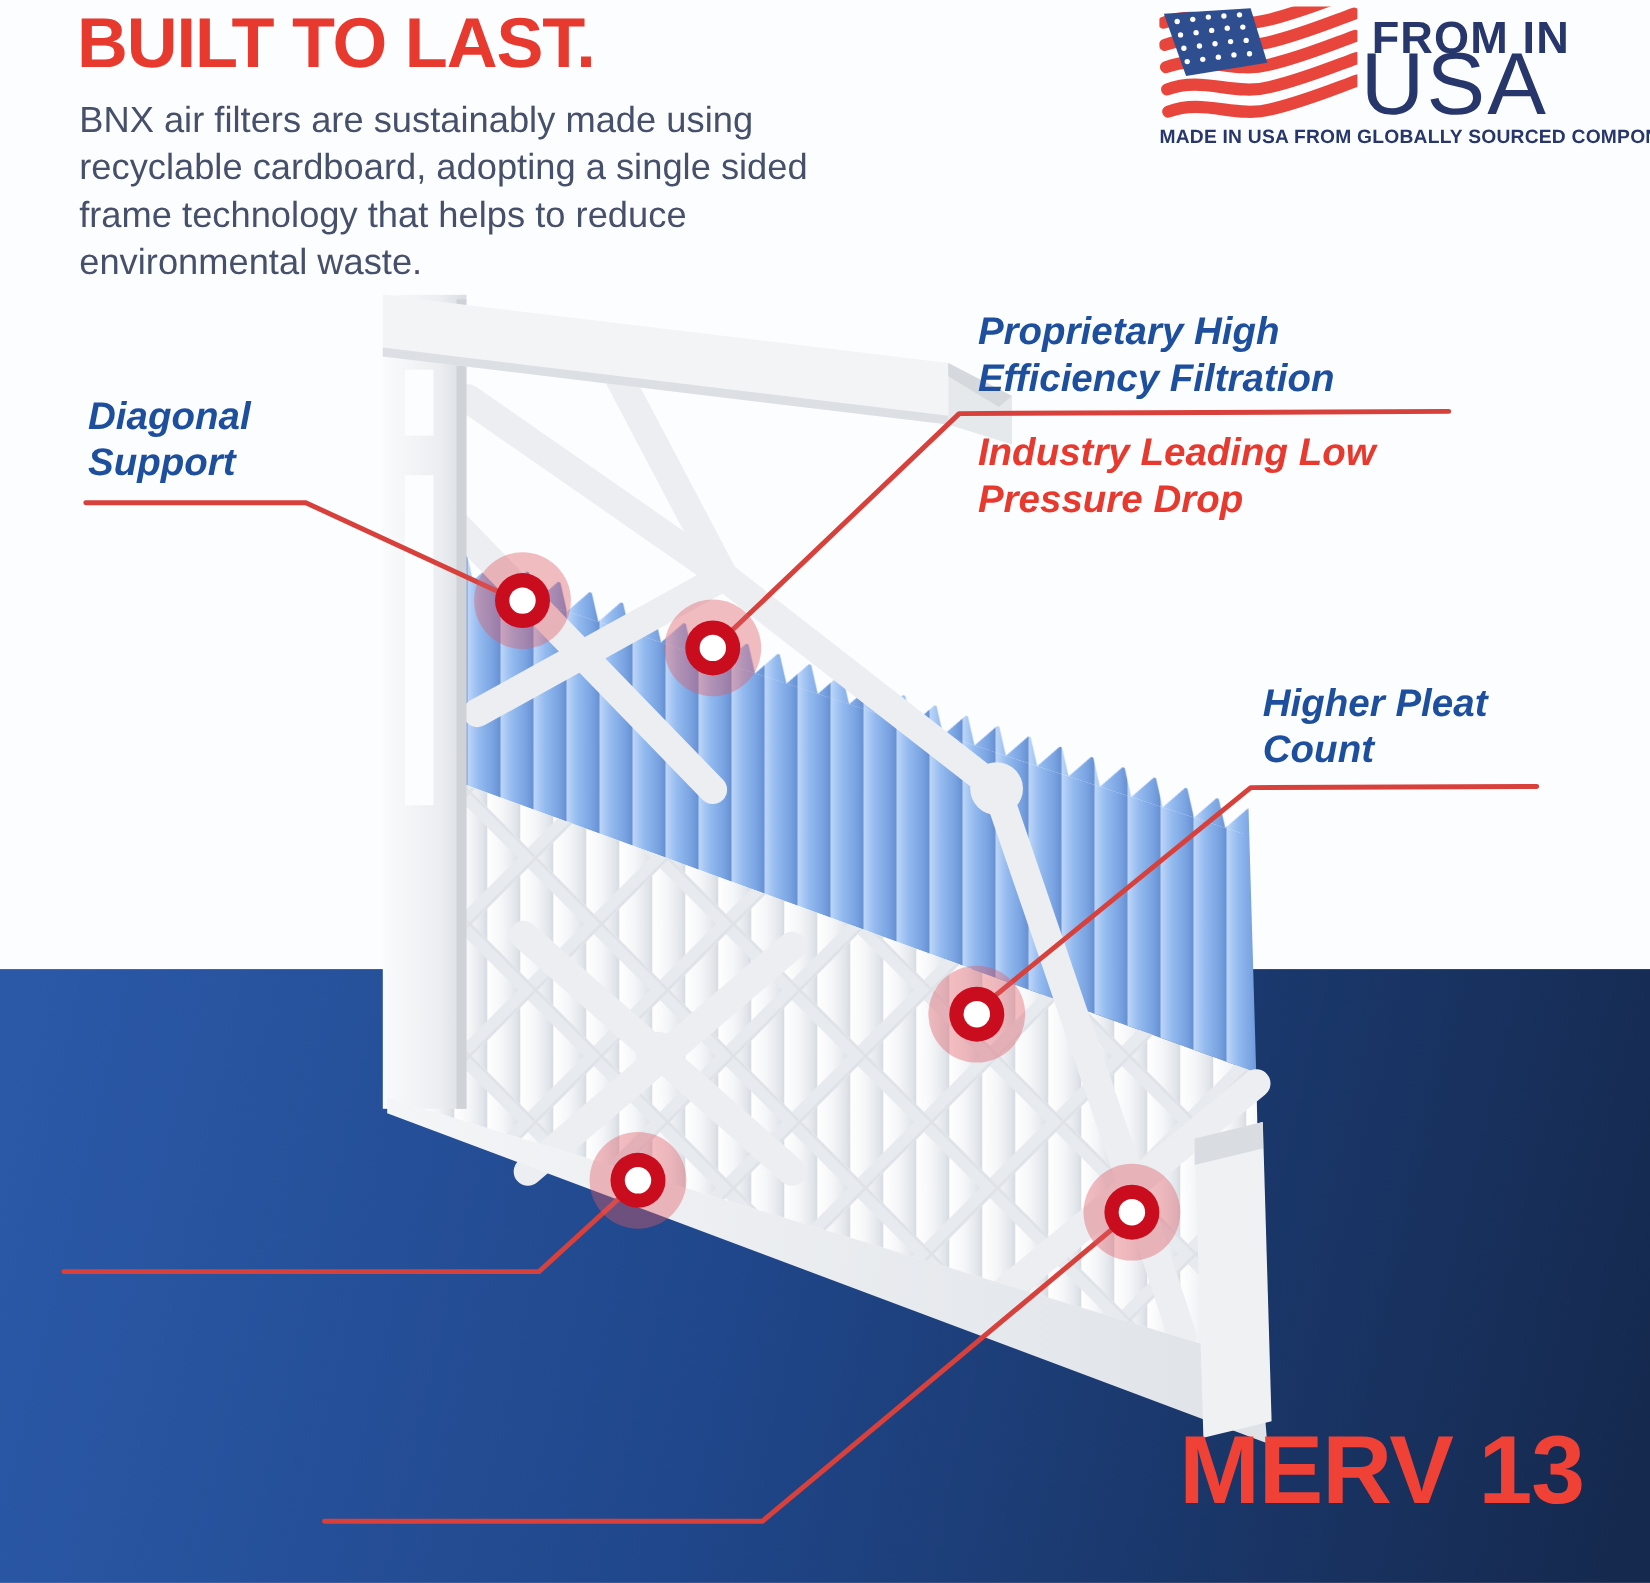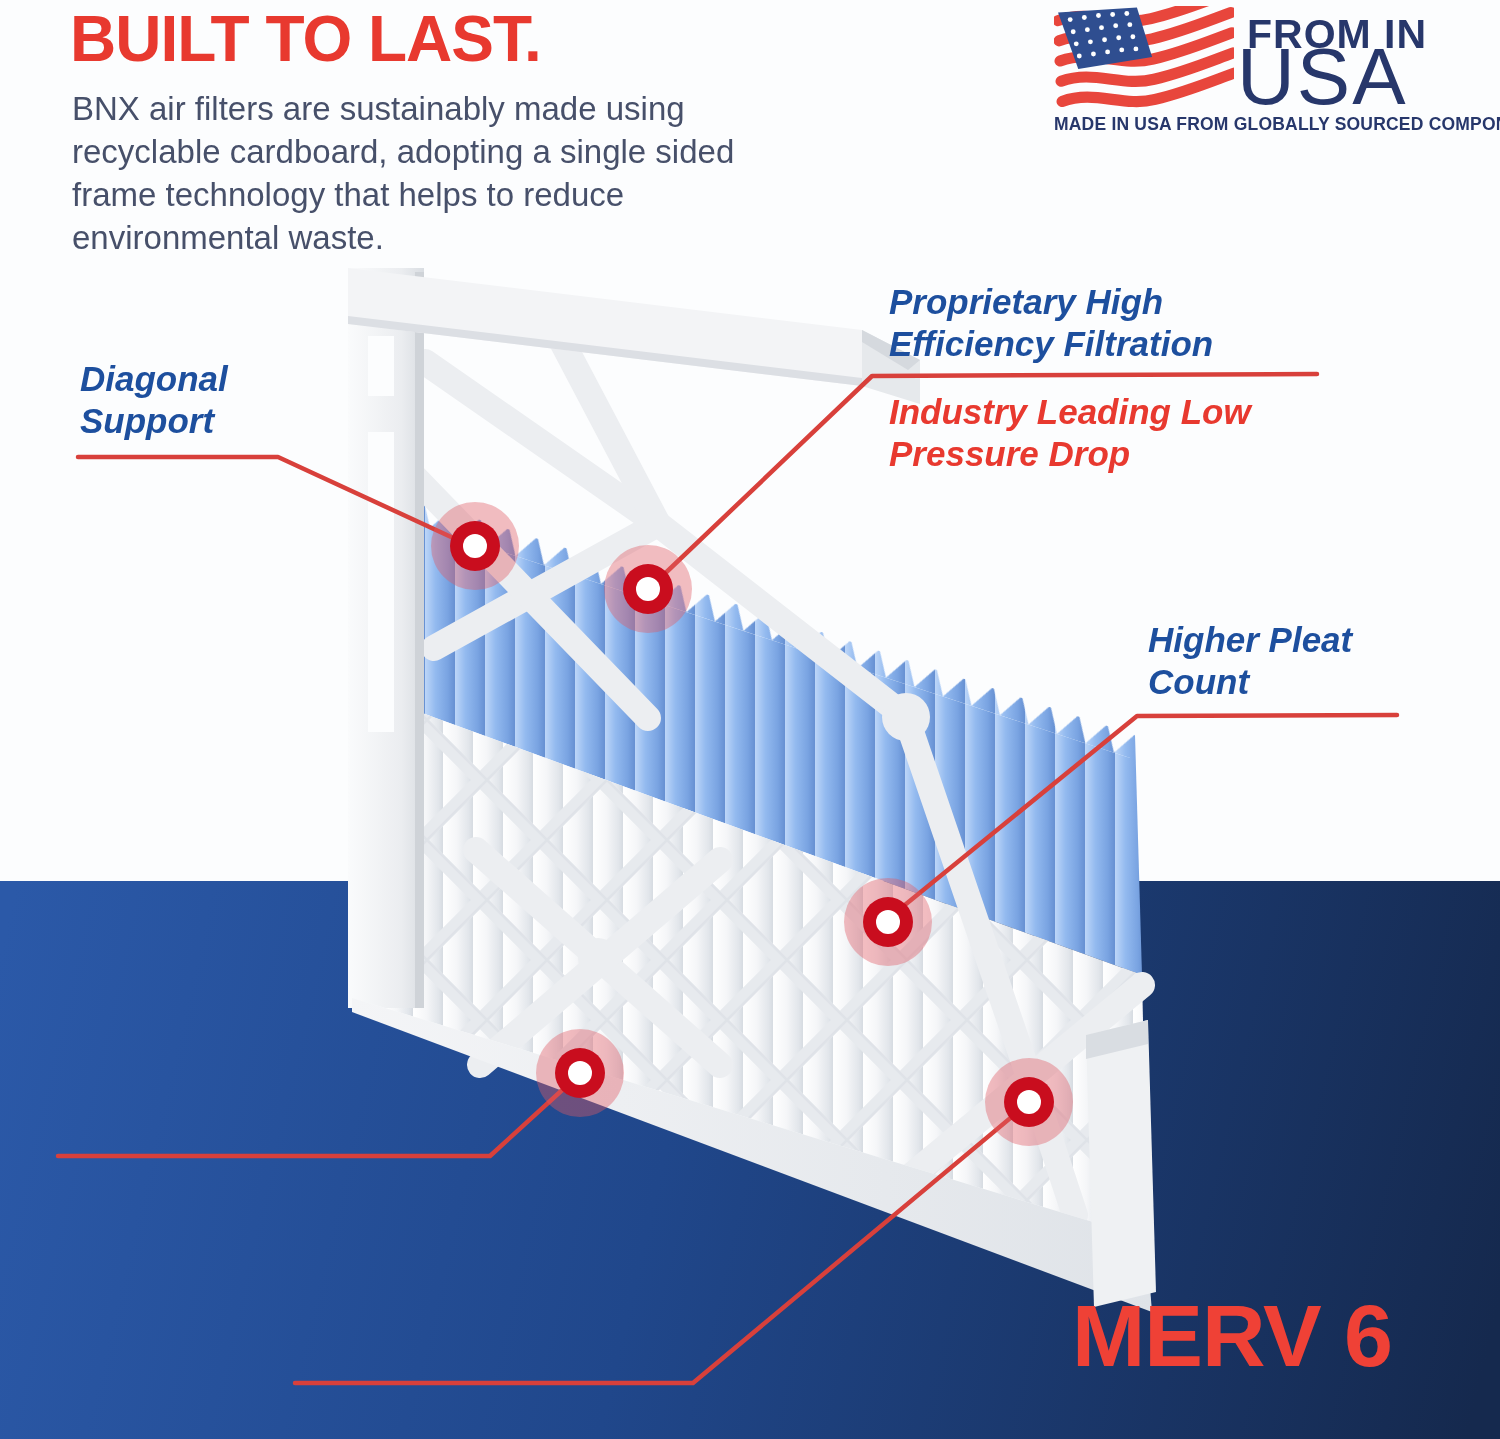--- a/index.html
+++ b/index.html
@@ -207,15 +207,15 @@
 Efficiency Filtration</div>
 
   <div id="co-pressure" class="abs lbl lbl-red pre">Industry Leading Low
 Pressure Drop</div>
 
   <div id="co-pleat" class="abs lbl lbl-blue pre">Higher Pleat
 Count</div>
 
 
 
-  <div id="merv-badge" class="abs">MERV 6</div>
+  <div id="merv-badge" class="abs">MERV 13</div>
 
 </div>
 
 </body></html>

